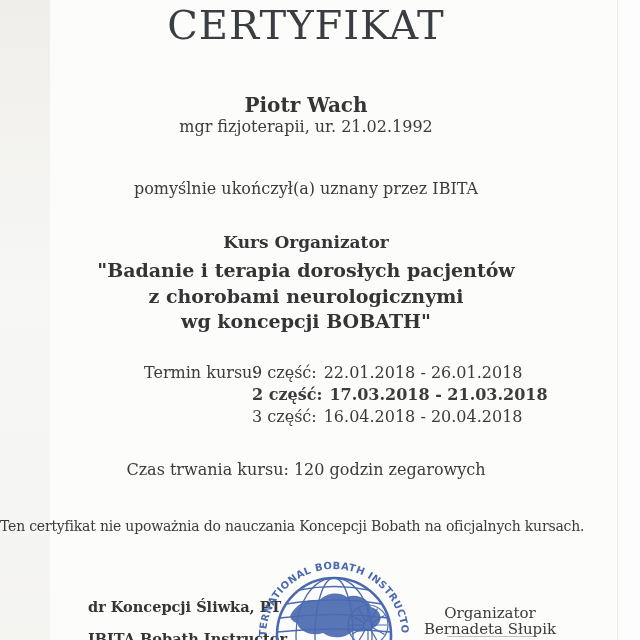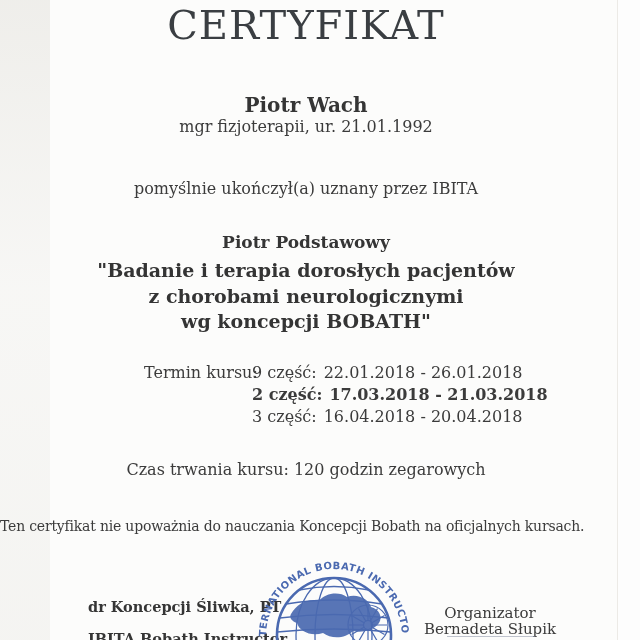--- a/index.html
+++ b/index.html
@@ -58,25 +58,25 @@
 <body>
 
 <div class="page">
 
   <div class="scan-left"></div>
   <div class="scan-seam"></div>
 
   <div class="tline centered name">Piotr Wach</div>
 
   <div class="tline centered title">CERTYFIKAT</div>
-  <div class="tline centered subline">mgr fizjoterapii, ur. 21.01.1992</div>
+  <div class="tline centered subline">mgr fizjoterapii, ur. 21.02.1992</div>
 
   <div class="tline centered stmt1">pomyślnie ukończył(a) uznany przez IBITA</div>
 
-  <div class="tline centered coursetype">Piotr Podstawowy</div>
+  <div class="tline centered coursetype">Kurs Organizator</div>
 
   <div class="tline centered quote q1">"Badanie i terapia dorosłych pacjentów</div>
   <div class="tline centered quote q2">z chorobami neurologicznymi</div>
   <div class="tline centered quote q3">wg koncepcji BOBATH"</div>
 
   <div class="tline sched-label">Termin kursu:</div>
 
   <div class="sched-row sr0">
     <span class="plabel">9 część:</span><span>22.01.2018 - 26.01.2018</span>
   </div>

